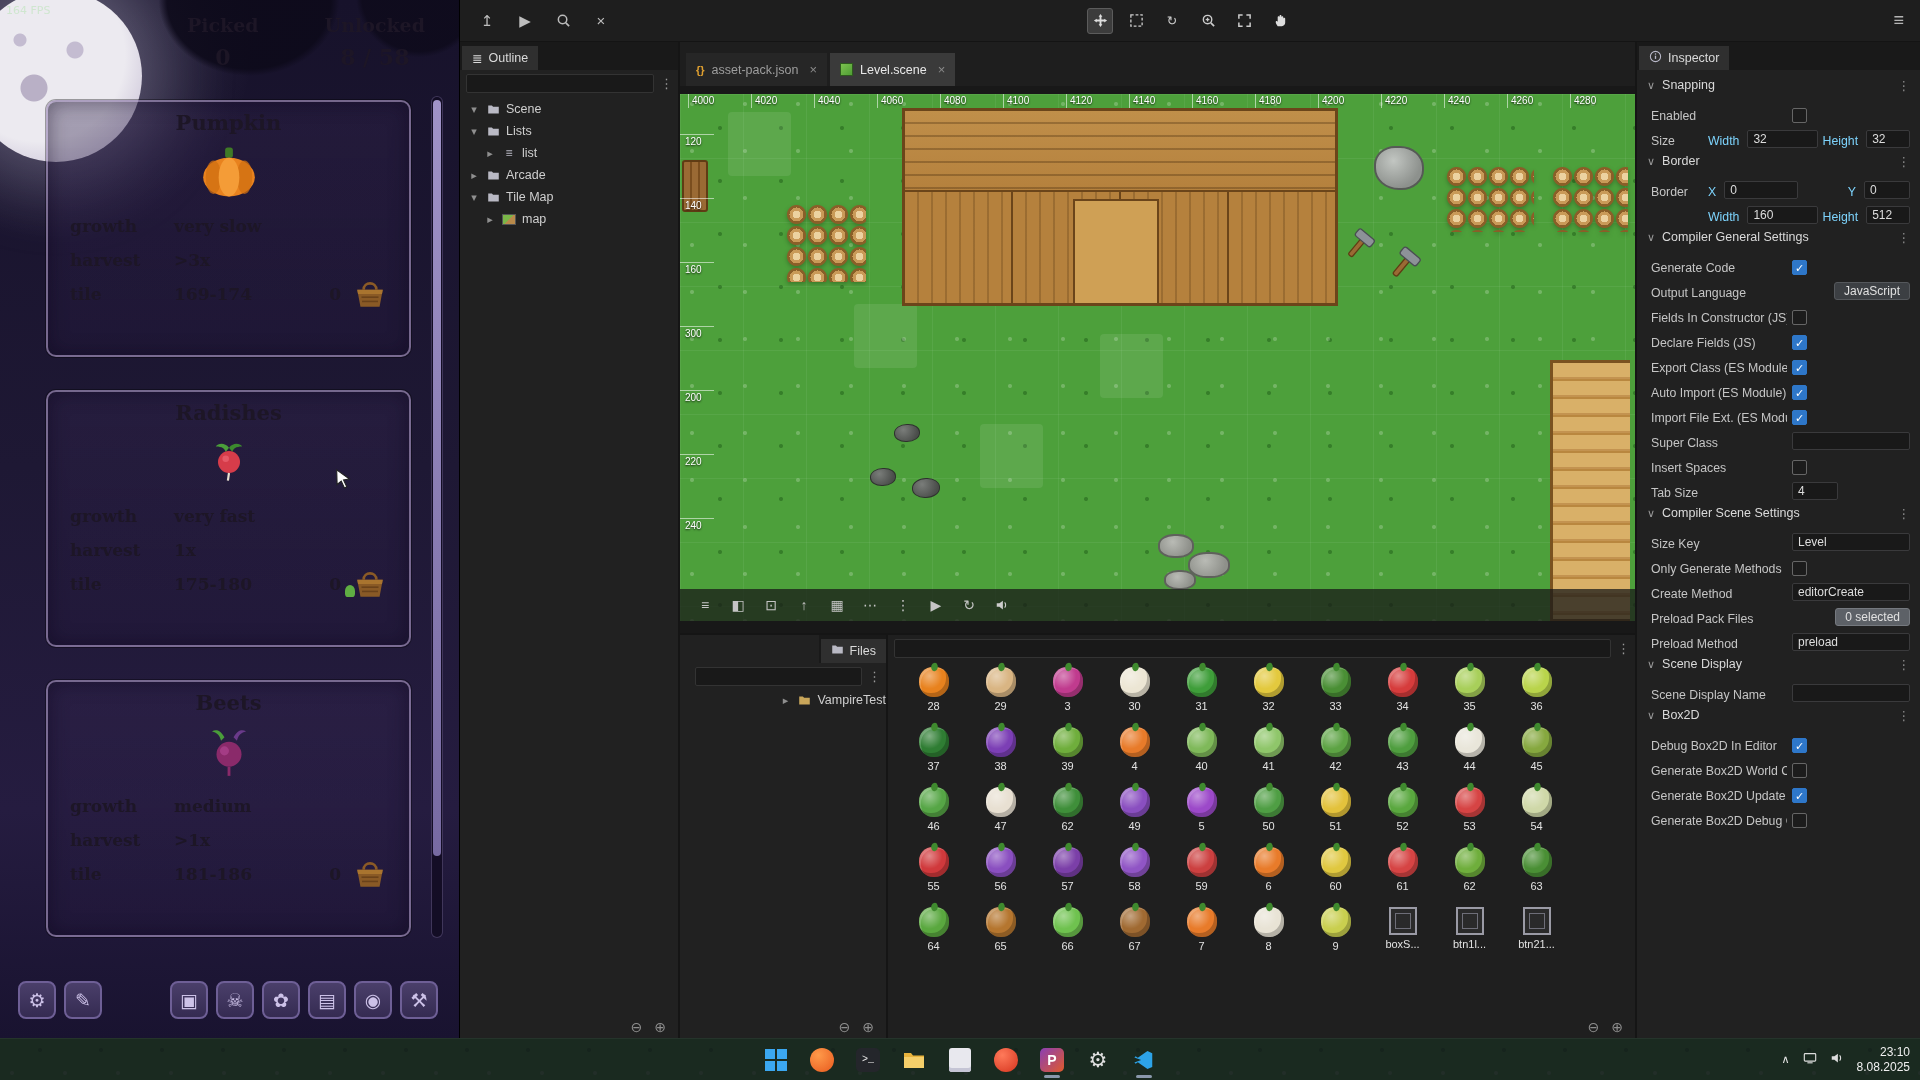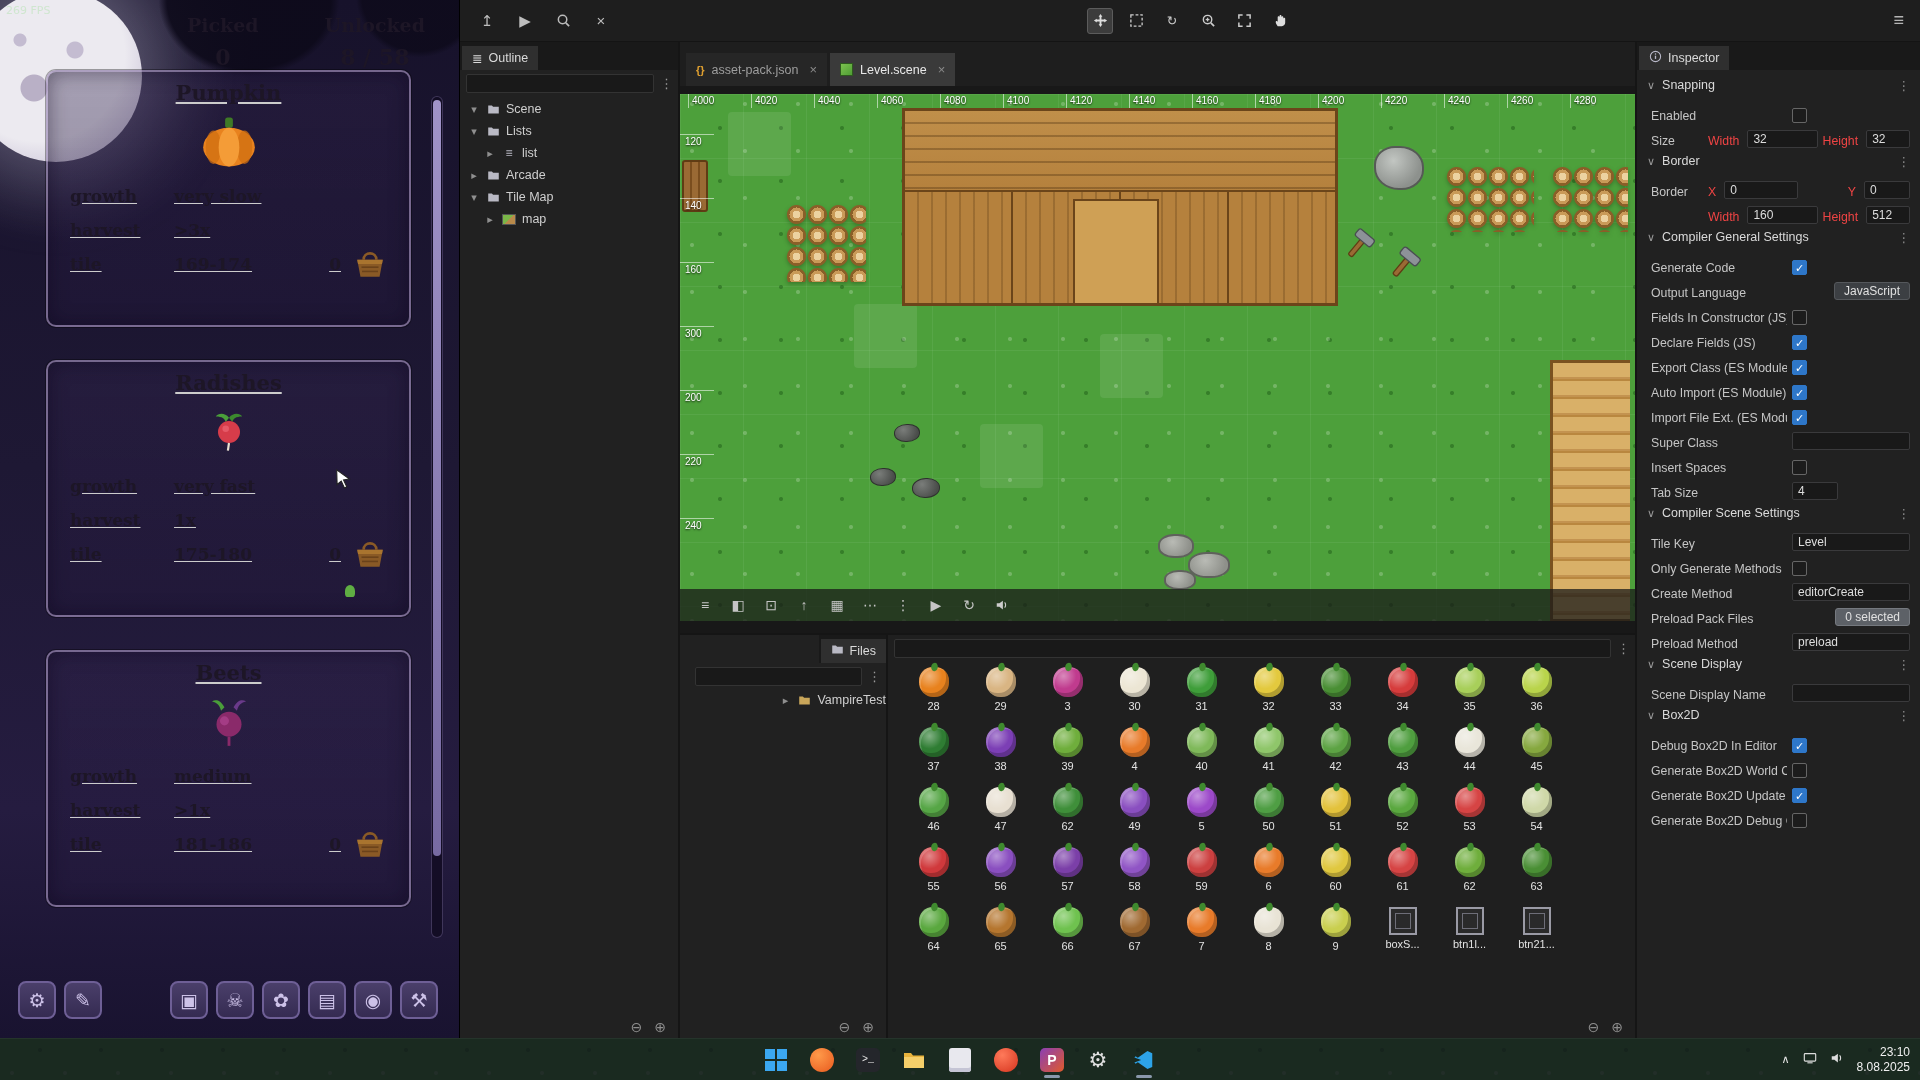--- a/index.html
+++ b/index.html
@@ -28,21 +28,21 @@
       radial-gradient(circle at 40% 38%, #eceaf0 0 58%, #d2ccdd 78%, #bab2c8 100%);
     box-shadow:0 0 70px 24px rgba(215,210,235,0.25);}
   .tree-silhouette{position:absolute;top:-36px;right:110px;width:200px;height:120px;border-radius:50%;
     background:radial-gradient(ellipse at 50% 30%, #0d0a1a 58%, transparent 64%);opacity:.9;}
   .tree-silhouette.t2{right:-30px;width:140px;height:100px;opacity:.8;}
   .fps{position:absolute;top:4px;left:6px;font:11px "DejaVu Sans",sans-serif;color:#cfe6cf;z-index:3;}
   .stats{position:relative;z-index:2;display:flex;justify-content:flex-end;gap:66px;padding:14px 34px 0 0;
     color:#1d1626;text-align:center;}
   .stat-label{font-size:19px;font-weight:bold;}
   .stat-value{font-size:22px;font-weight:bold;margin-top:8px;}
-  #crop-cards{position:relative;z-index:2;text-decoration:underline;}
+  #crop-cards{position:relative;z-index:2;margin-top:30px;}
   .crop-card{width:365px;height:257px;margin:0 0 33px 46px;border:2px solid rgba(205,185,230,0.5);
     border-radius:10px;position:relative;padding:8px 22px;color:#1d1626;
     background:linear-gradient(rgba(52,38,80,0.38),rgba(34,24,58,0.48));
     box-shadow:0 0 0 1px rgba(0,0,0,0.35), inset 0 0 20px rgba(10,5,25,0.45);}
   .card-title{text-align:center;font-size:21px;font-weight:bold;}
   .card-sprite{height:74px;display:flex;align-items:center;justify-content:center;}
   .card-row{display:flex;align-items:center;font-size:17px;height:34px;font-weight:bold;}
   .card-row .lbl{width:104px;}
   .card-row .val{flex:1;}
   .card-row .count{width:26px;text-align:right;}
@@ -180,21 +180,21 @@
   .inspector-panel{width:285px;flex:none;background:#212121;border-left:2px solid #151515;
     display:flex;flex-direction:column;overflow:hidden;}
   #inspector-sections{overflow:hidden;padding-top:2px;}
   .insp-head{height:26px;display:flex;align-items:center;gap:7px;padding:0 10px;color:#dadada;}
   .insp-caret{color:#9a9a9a;font-size:11px;}
   .insp-title{font-size:12.5px;}
   .insp-kebab{margin-left:auto;color:#8a8a8a;}
   .insp-row{height:25px;display:flex;align-items:flex-end;padding:0 10px 0 14px;gap:5px;}
   .insp-label{flex:1;color:#c5c5c5;font-size:12.3px;white-space:nowrap;overflow:hidden;}
   .insp-label.dbl{flex:none;width:48px;}
-  .fld-label{color:#ef4444;font-size:12.3px;margin:0 3px 0 4px;}
+  .fld-label{color:#7dd3fc;font-size:12.3px;margin:0 3px 0 4px;}
   .fld-label.push{margin-left:auto;}
   .ctrl{width:118px;flex:none;display:flex;align-items:center;}
   .ctrl.end{justify-content:flex-end;}
   .mini-input{background:#191919;border:1px solid #3a3a3c;border-radius:2px;color:#ddd;
     padding:0 5px;height:18px;line-height:17px;font-size:12px;}
   .mini-input.full{flex:1;}
   .mini-input.small{width:46px;}
   .mini-input.fld1{width:74px;}
   .mini-input.fld2{width:46px;}
   .cb{width:15px;height:15px;border:1px solid #666;background:#1c1c1c;border-radius:2px;
@@ -230,21 +230,21 @@
 <body>
 
 <div id="screen">
 
   <div class="desktop-grass"></div>
 
   <div class="game-panel">
     <div class="moon"></div>
     <div class="tree-silhouette"></div>
     <div class="tree-silhouette t2"></div>
-    <div class="fps">269 FPS</div>
+    <div class="fps">164 FPS</div>
     <div class="stats">
       <div class="stat">
         <div class="stat-label">Picked</div>
         <div class="stat-value">0</div>
       </div>
       <div class="stat">
         <div class="stat-label">Unlocked</div>
         <div class="stat-value">8 / 58</div>
       </div>
     </div>
@@ -1060,21 +1060,21 @@
                 </span>
               </div>
             </div>
             <div class="insp-section">
               <div class="insp-head">
                 <span class="insp-caret">∨</span>
                 <span class="insp-title">Compiler Scene Settings</span>
                 <span class="insp-kebab">⋮</span>
               </div>
               <div class="insp-row">
-                <span class="insp-label">Tile Key</span>
+                <span class="insp-label">Size Key</span>
                 <span class="ctrl">
                   <span class="mini-input full">Level</span>
                 </span>
               </div>
               <div class="insp-row">
                 <span class="insp-label">Only Generate Methods</span>
                 <span class="ctrl">
                   <span class="cb"></span>
                 </span>
               </div>

